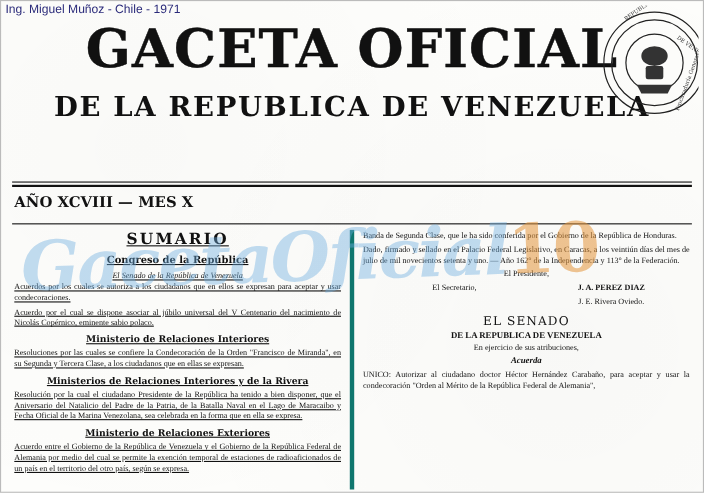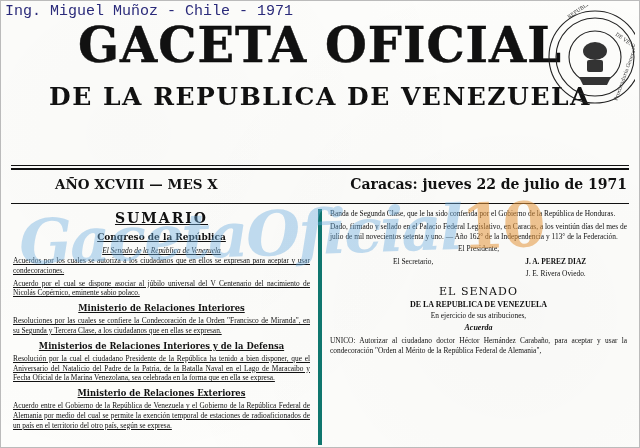--- a/index.html
+++ b/index.html
@@ -36,22 +36,22 @@
     pointer-events:none;
     z-index:5;
   }
   .watermark .wm-num{
     color:rgba(228,150,60,0.55);
     font-style:normal;
   }
   
   .hdr-note{
     position:absolute;left:4px;top:2px;
-    font-family:Liberation Mono, monospace;
-    font-size:15px;color:#2a2a7a;
+    font-family:Liberation Sans, sans-serif;
+    font-size:11px;color:#2a2a7a;
     z-index:6;
   }
   
   .seal{
     position:absolute;right:4px;top:4px;width:96px;height:120px;z-index:4;
   }
   .seal svg{display:block;}
   
   .masthead{
     position:absolute;left:0;right:0;top:8px;text-align:center;
@@ -78,21 +78,21 @@
     border-top:1px solid #111;
   }
   .rule1{top:164px;}
   .rule2{top:167px;border-top:2px solid #111;}
   .rule3{top:202px;}
   
   .issueline{
     position:absolute;left:12px;right:12px;top:175px;
     display:flex;align-items:flex-start;justify-content:space-between;
     font-family:"DejaVu Serif", serif;
-    font-size:13.5px;font-weight:bold;margin-left:42px;
+    font-size:13.5px;font-weight:bold;
   }
   .issueline .center{font-size:14px;}
   
   .cols{
     position:absolute;left:12px;right:12px;top:208px;bottom:2px;
     display:flex;
   }
   .col{
     width:calc(50% - 8px);
     font-size:7.4px;
@@ -165,21 +165,20 @@
   <div class="masthead">
     <h1 class="title-main">GACETA OFICIAL</h1>
     <h2 class="title-sub">DE LA REPUBLICA DE VENEZUELA</h2>
   </div>
 
   <div class="rule rule1"></div>
   <div class="rule rule2"></div>
 
   <div class="issueline">
     <div>AÑO XCVIII — MES X</div>
-    <div class="center">Caracas: jueves 22 de julio de 1971</div>
   </div>
 
   <div class="rule rule3"></div>
 
   <div class="watermark">
     <span>GacetaOficial</span><span class="wm-num">10</span>
   </div>
 
   <div class="cols">
 
@@ -187,21 +186,21 @@
       <div class="sumario">SUMARIO</div>
 
       <div class="org">Congreso de la República</div>
       <div class="center italic">El Senado de la República de Venezuela</div>
       <p class="para">Acuerdos por los cuales se autoriza a los ciudadanos que en ellos se expresan para aceptar y usar condecoraciones.</p>
       <p class="para">Acuerdo por el cual se dispone asociar al júbilo universal del V Centenario del nacimiento de Nicolás Copérnico, eminente sabio polaco.</p>
 
       <div class="org small">Ministerio de Relaciones Interiores</div>
       <p class="para">Resoluciones por las cuales se confiere la Condecoración de la Orden "Francisco de Miranda", en su Segunda y Tercera Clase, a los ciudadanos que en ellas se expresan.</p>
 
-      <div class="org small">Ministerios de Relaciones Interiores y de la Defensa</div>
+      <div class="org small">Ministerios de Relaciones Interiores y de la Rivera</div>
       <p class="para">Resolución por la cual el ciudadano Presidente de la República ha tenido a bien disponer, que el Aniversario del Natalicio del Padre de la Patria, de la Batalla Naval en el Lago de Maracaibo y Fecha Oficial de la Marina Venezolana, sea celebrada en la forma que en ella se expresa.</p>
 
       <div class="org small">Ministerio de Relaciones Exteriores</div>
       <p class="para">Acuerdo entre el Gobierno de la República de Venezuela y el Gobierno de la República Federal de Alemania por medio del cual se permite la exención temporal de estaciones de radioaficionados de un país en el territorio del otro país, según se expresa.</p>
     </div>
 
     <div class="col right">
       <p class="para">Banda de Segunda Clase, que le ha sido conferida por el Gobierno de la República de Honduras.</p>
       <p class="para">Dado, firmado y sellado en el Palacio Federal Legislativo, en Caracas, a los veintiún días del mes de julio de mil novecientos setenta y uno. — Año 162° de la Independencia y 113° de la Federación.</p>
       <p class="para center">El Presidente,</p>

